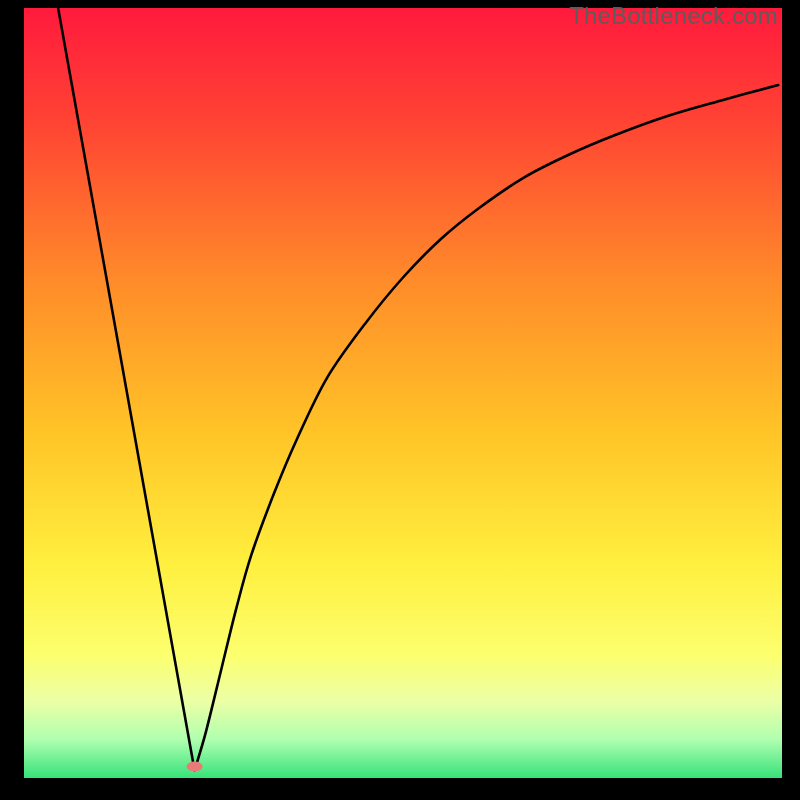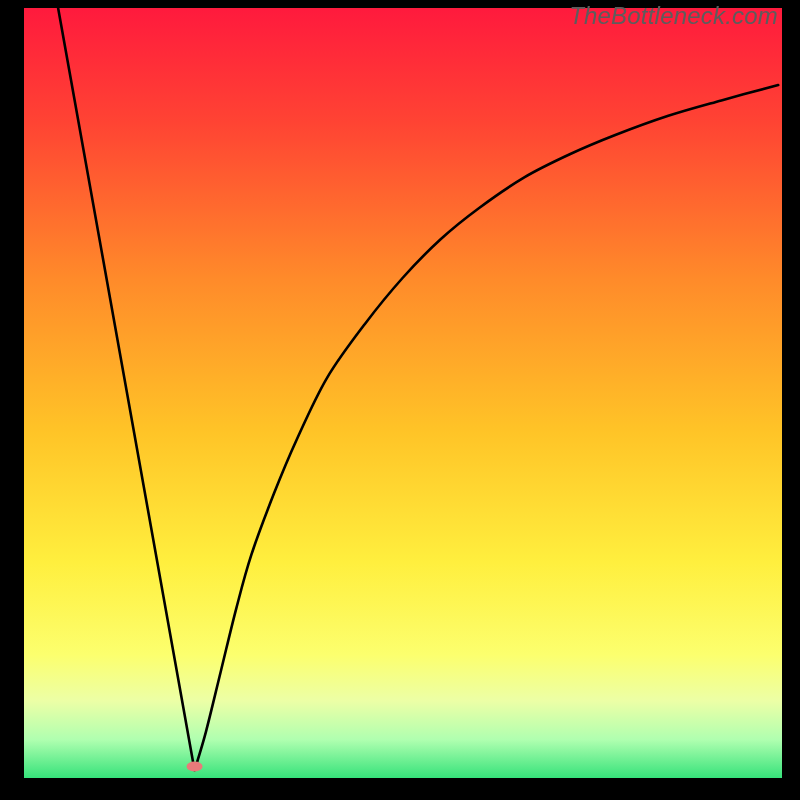--- a/index.html
+++ b/index.html
@@ -28,21 +28,20 @@
   .watermark {
     position: absolute;
     top: 2px;
     right: 22px;
     font-family: Arial, Helvetica, sans-serif;
     font-size: 24px;
     color: #5d5d5d;
     font-weight: 500;
     letter-spacing: 0.2px;
     user-select: none;
-    font-style: italic;
   }
   svg {
     display: block;
   }
 </style>
 </head>
 <body>
 
 <div class="frame">
   <svg class="plot-area" viewBox="0 0 758 770" preserveAspectRatio="none">

